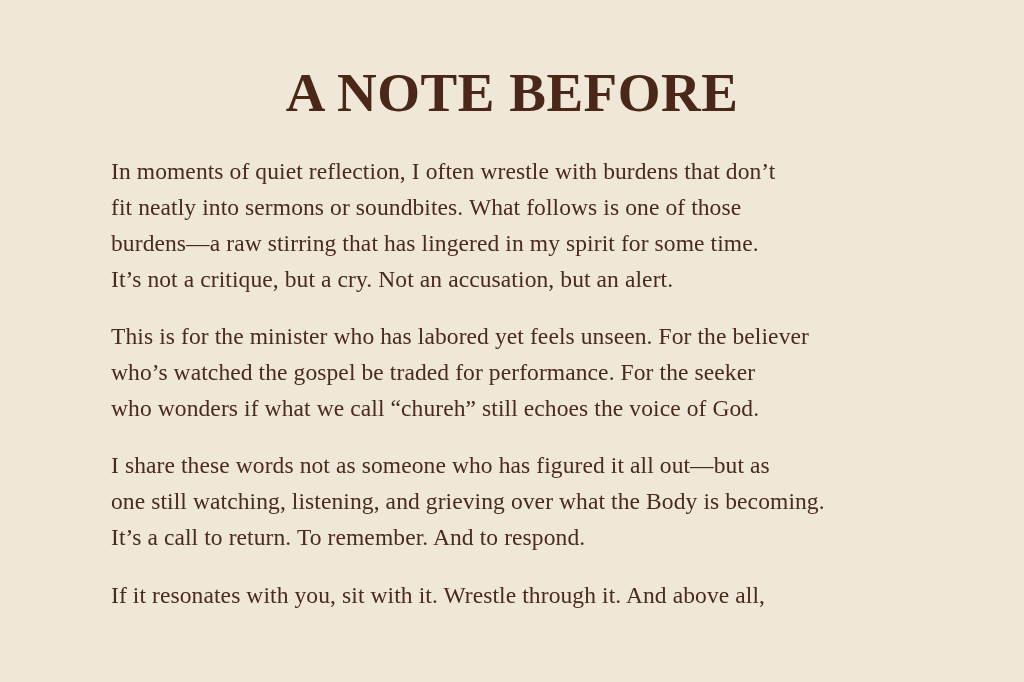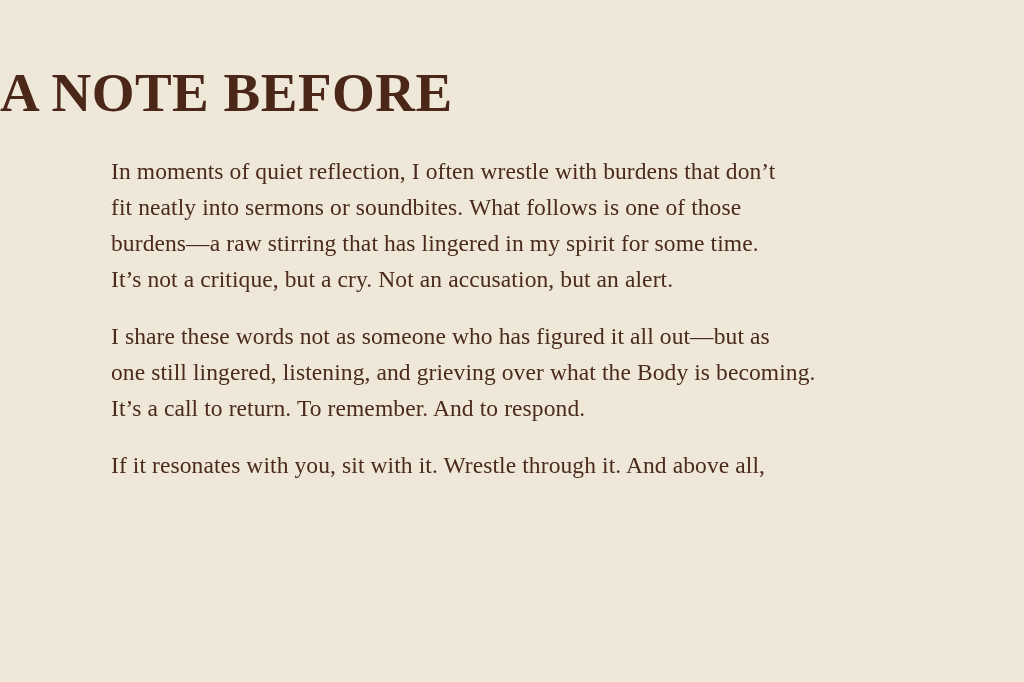--- a/index.html
+++ b/index.html
@@ -17,21 +17,21 @@
   .page {
     position: relative;
     width: 1024px;
     height: 682px;
     box-sizing: border-box;
     background: #EFE7D8;
     padding: 0;
   }
   .title-block {
     padding-top: 58px;
-    text-align: left;
+    text-align: center;
   }
   .title-line {
     font-family: "Liberation Serif", serif;
     font-weight: bold;
     color: #4A2719;
     font-size: 55px;
     line-height: 1.28;
     letter-spacing: 0.5px;
     text-transform: uppercase;
   }
@@ -60,19 +60,22 @@
 
   <div class="title-block">
     <div class="title-line">A NOTE BEFORE</div>
   </div>
 
   <div class="body-block">
     <p class="para">In moments of quiet reflection, I often wrestle with burdens that don’t
 fit neatly into sermons or soundbites. What follows is one of those
 burdens—a raw stirring that has lingered in my spirit for some time.
 It’s not a critique, but a cry. Not an accusation, but an alert.</p>
+    <p class="para">This is for the minister who has labored yet feels unseen. For the believer
+who’s watched the gospel be traded for performance. For the seeker
+who wonders if what we call “chureh” still echoes the voice of God.</p>
     <p class="para">I share these words not as someone who has figured it all out—but as
-one still lingered, listening, and grieving over what the Body is becoming.
+one still watching, listening, and grieving over what the Body is becoming.
 It’s a call to return. To remember. And to respond.</p>
     <p class="para">If it resonates with you, sit with it. Wrestle through it. And above all,</p>
   </div>
 
 </div>
 
 </body></html>

